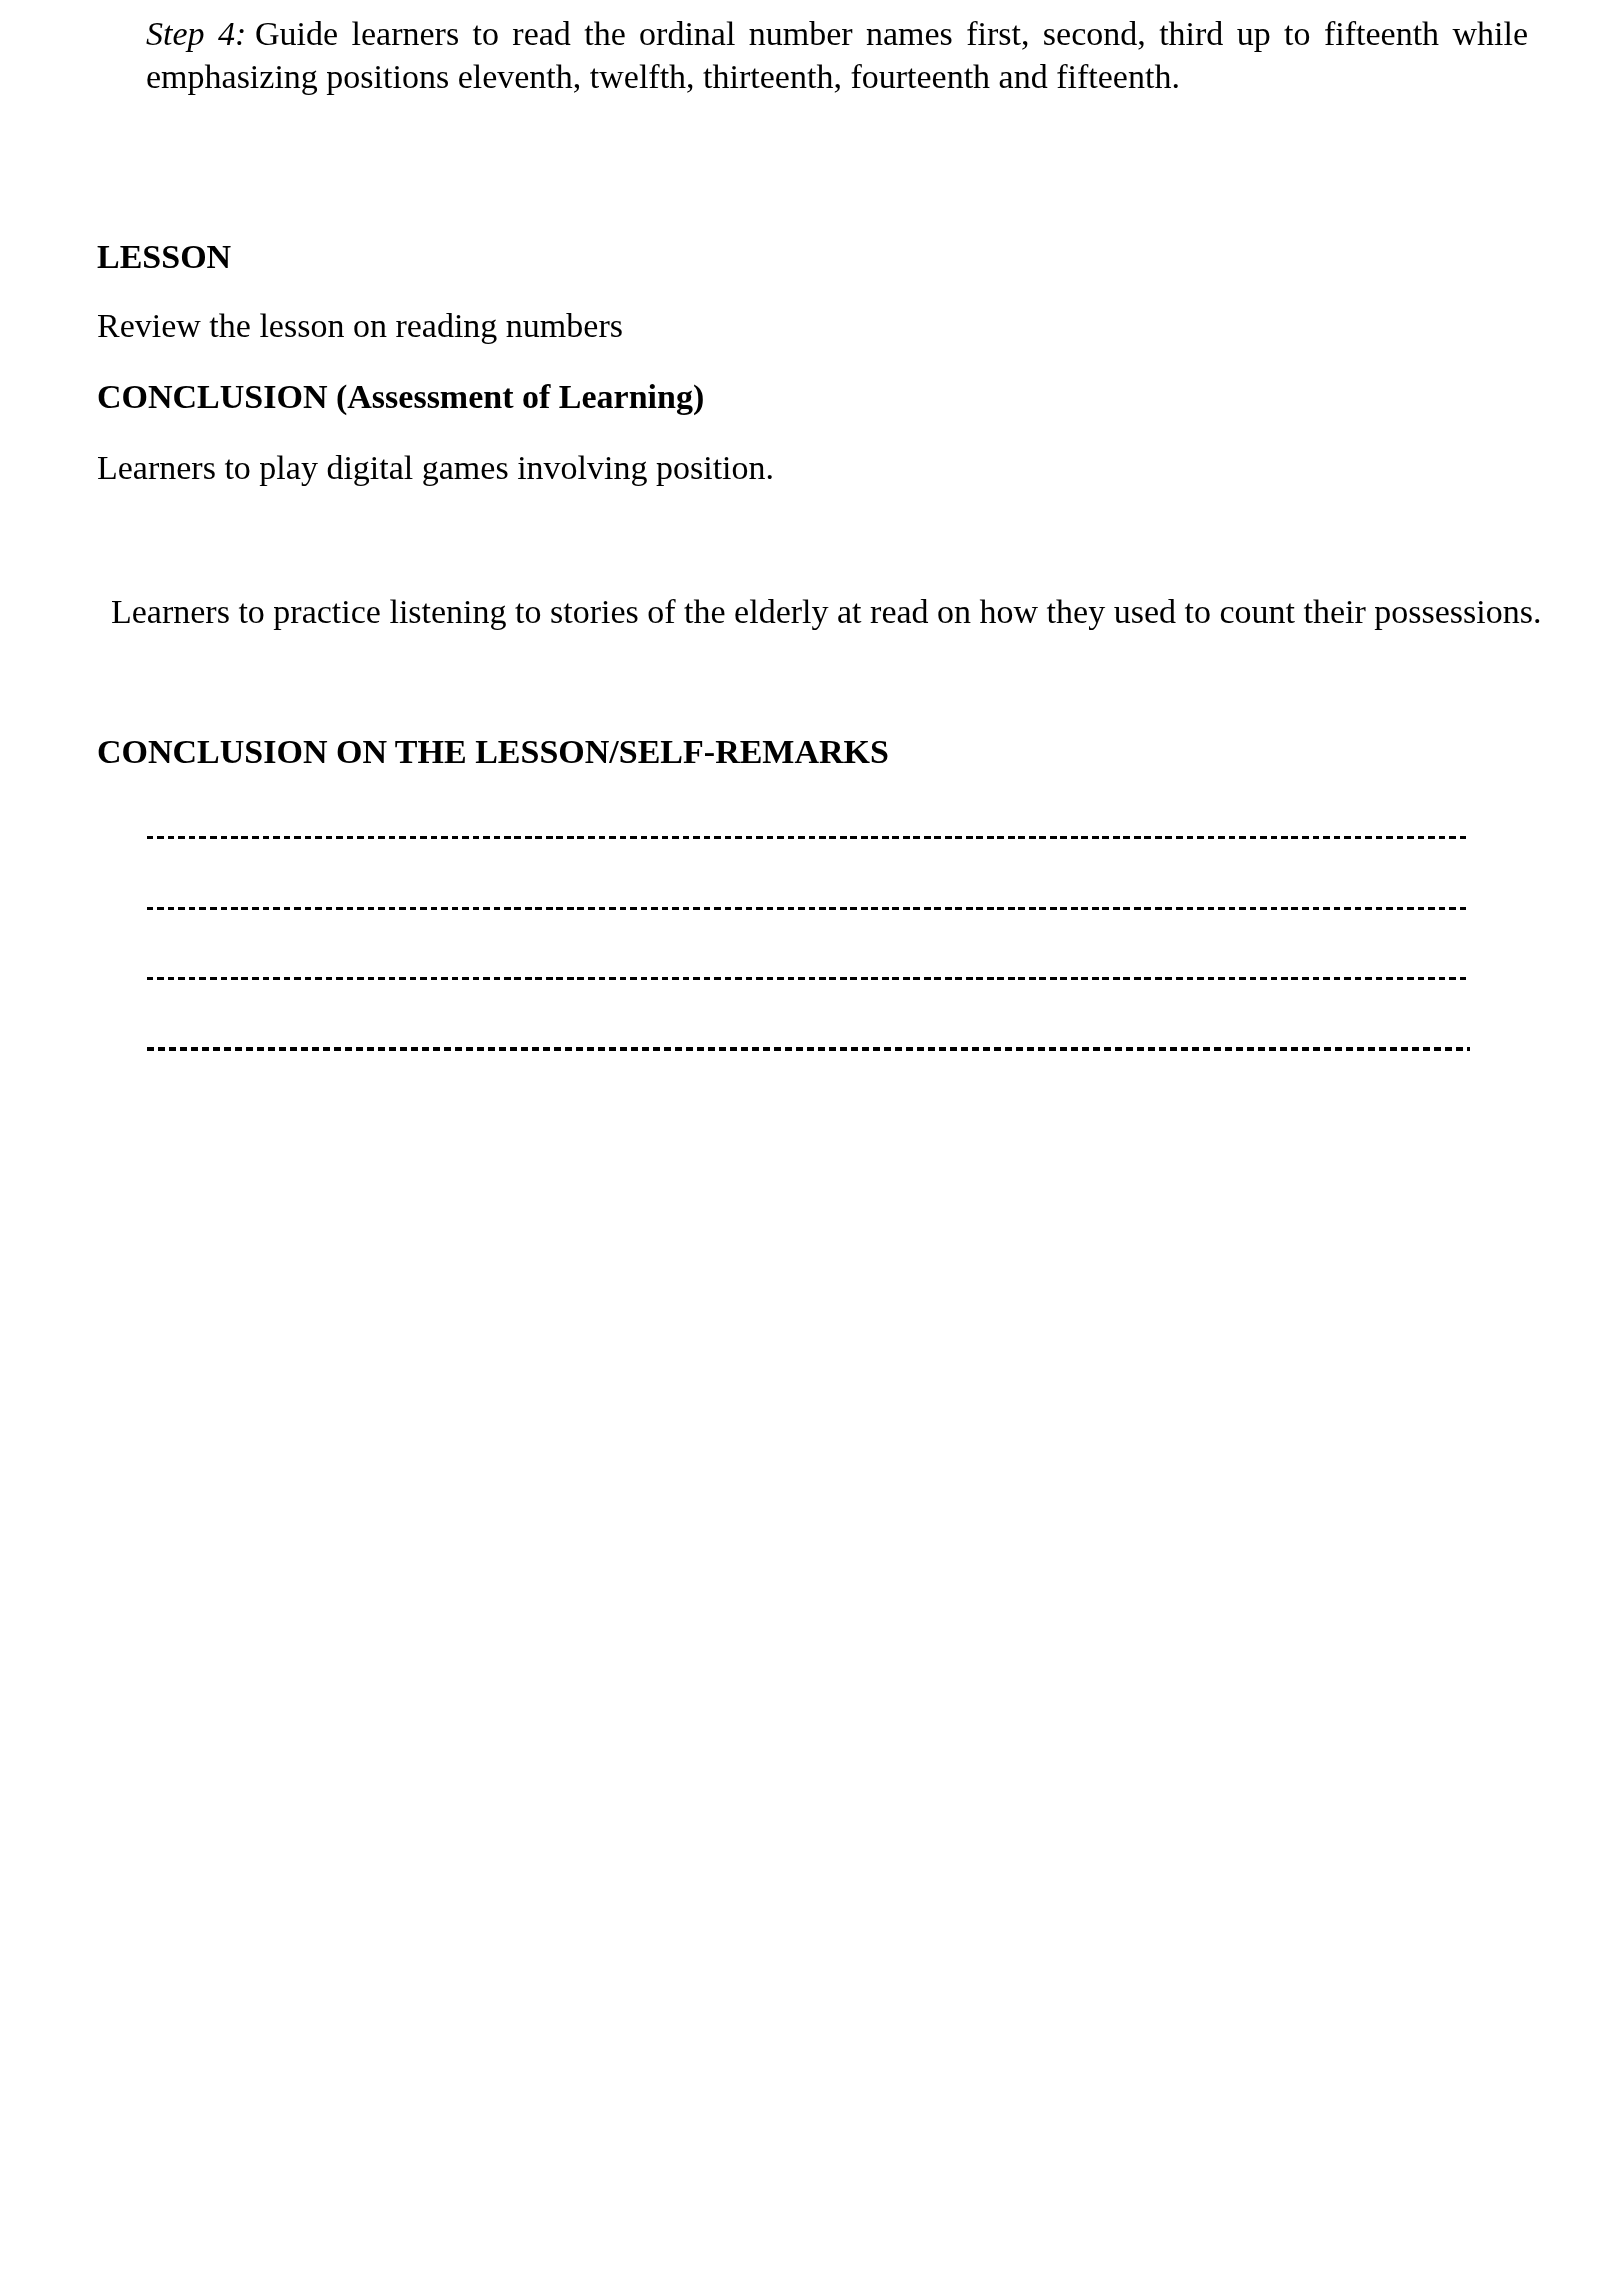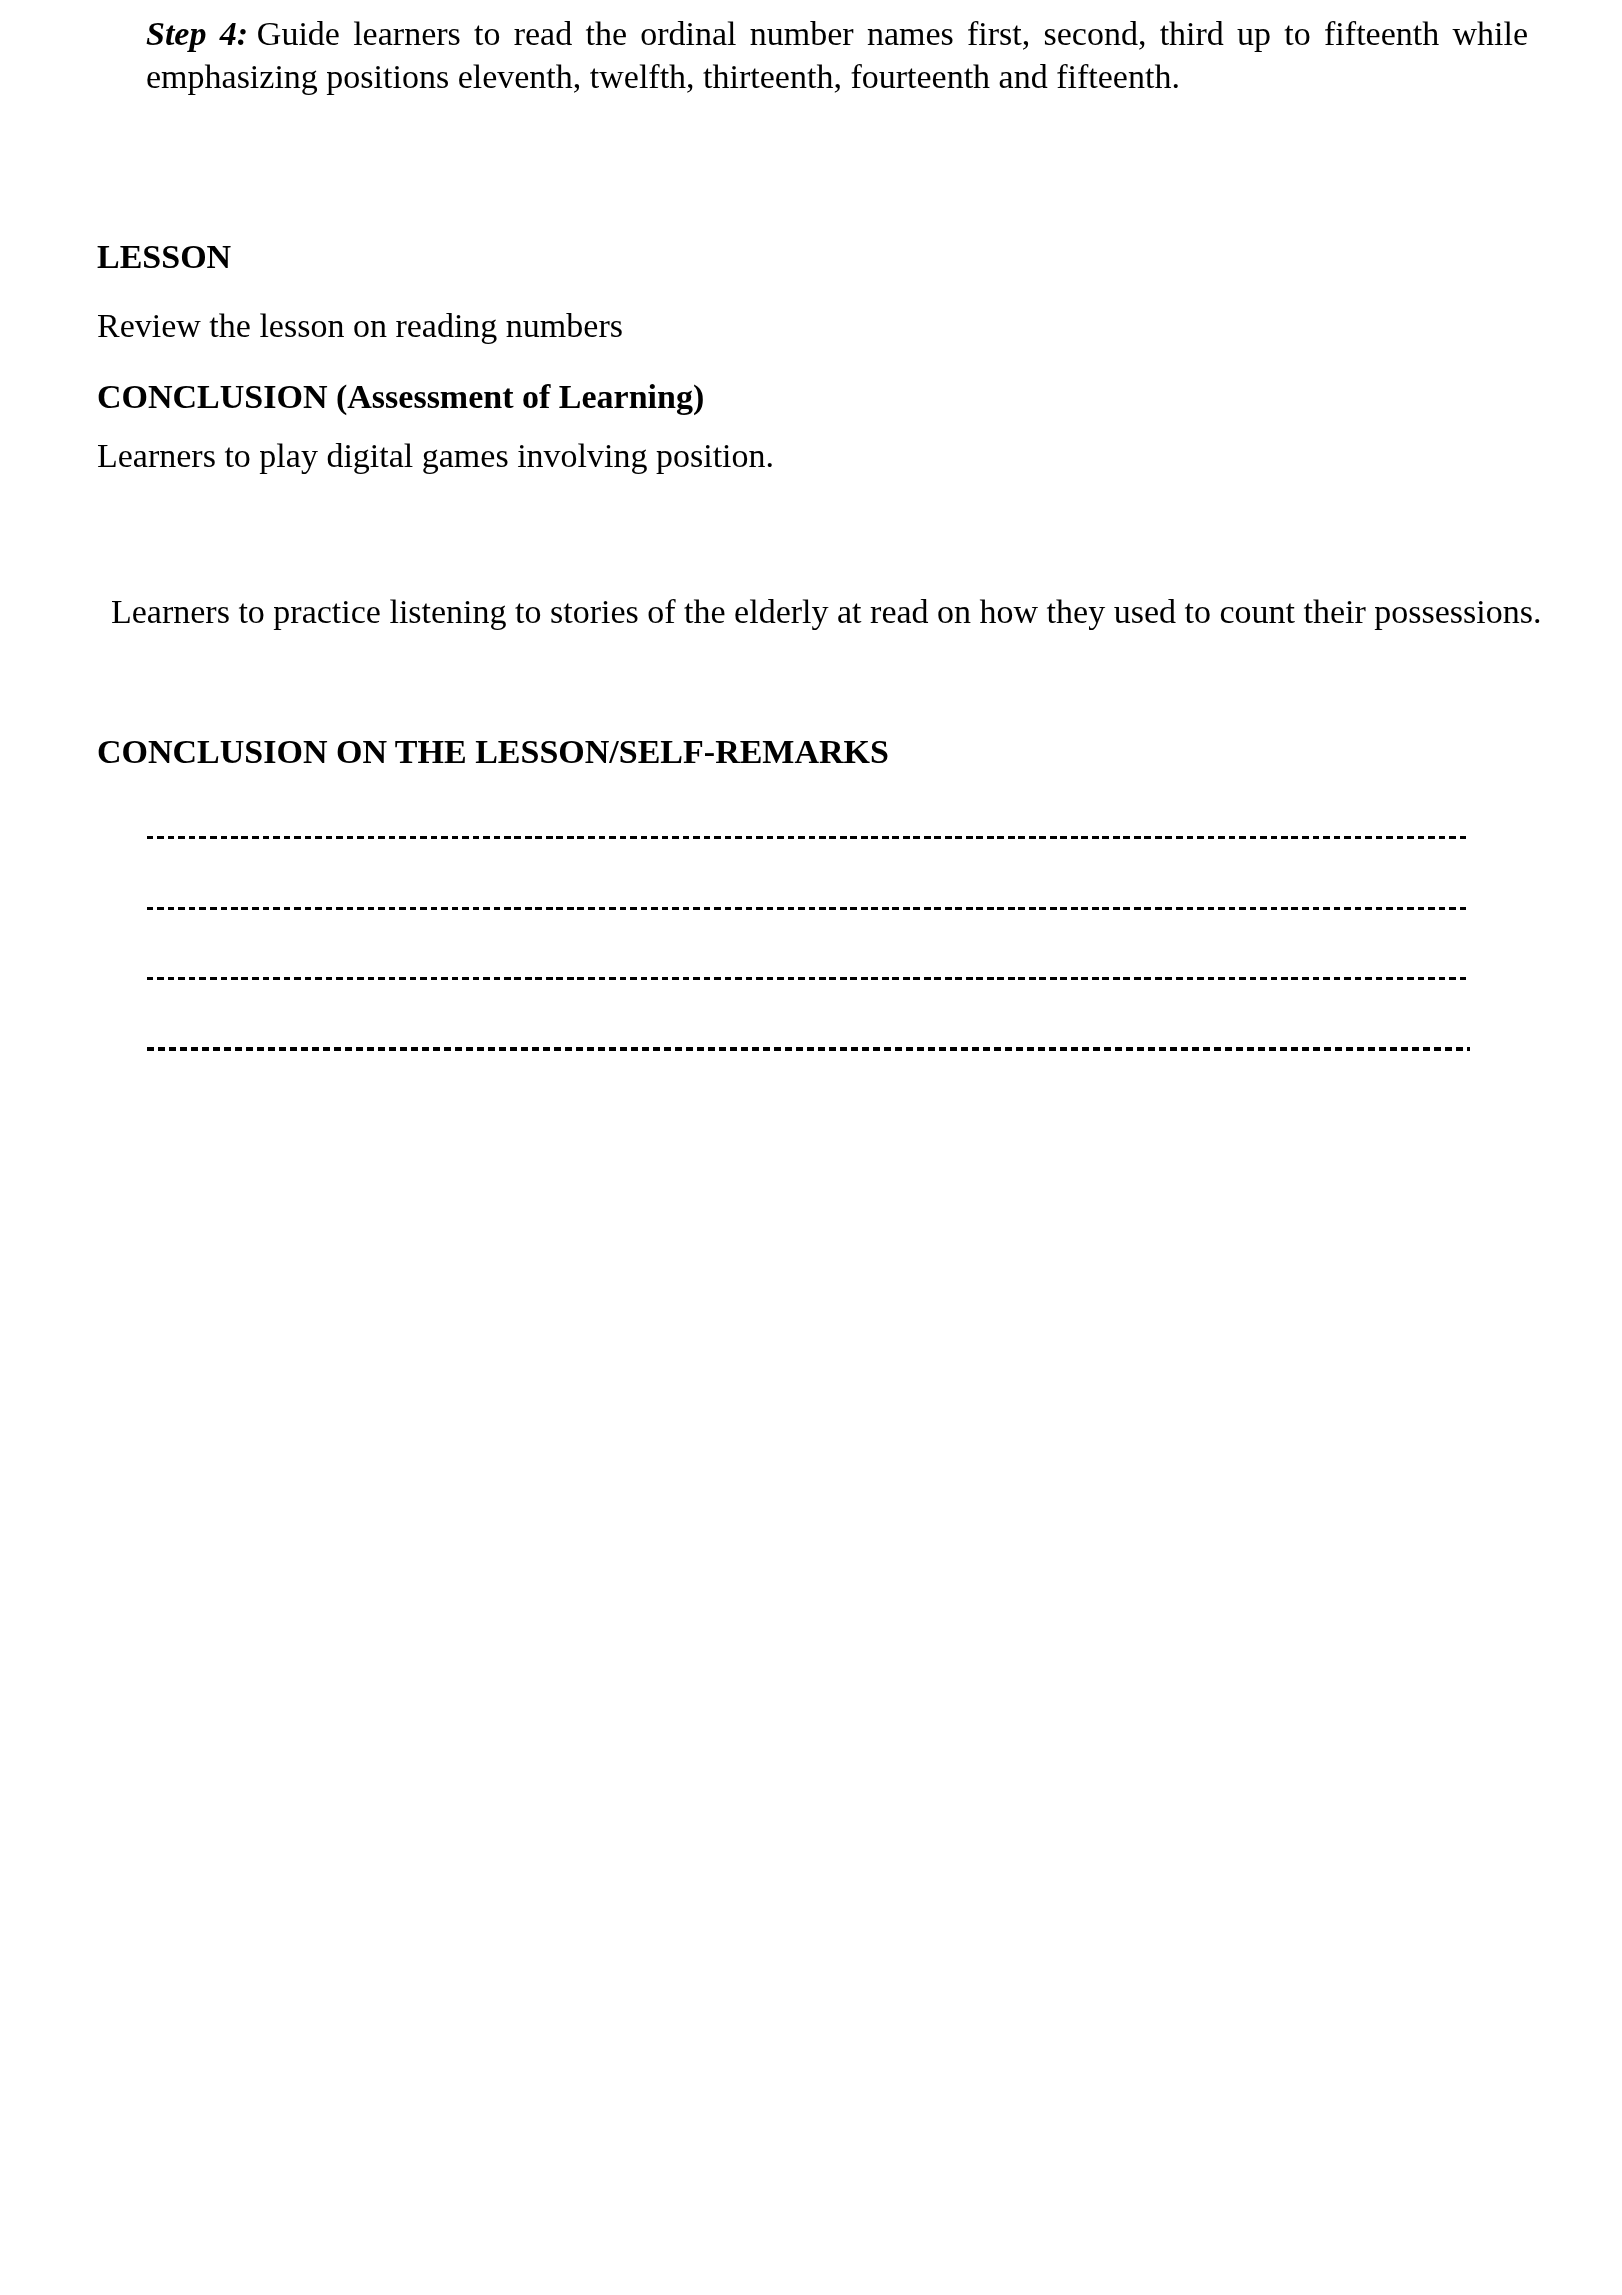--- a/index.html
+++ b/index.html
@@ -26,21 +26,21 @@
     font-size: 34px;
     line-height: 43px;
     white-space: normal;
   }
   .step {
     left: 146px;
     width: 1382px;
     text-align: justify;
   }
   .step-label {
-    font-weight: bold;
+    font-weight: normal;
     font-style: italic;
     margin-right: 0.26em;
   }
   .heading {
     left: 97px;
     font-weight: bold;
   }
   .body-line {
     left: 97px;
   }
@@ -72,21 +72,21 @@
     <span class="step-label">Step 4:</span><span>Guide learners to read the ordinal number names first, second, third up to fifteenth while emphasizing positions eleventh, twelfth, thirteenth, fourteenth and fifteenth.</span>
   </p>
 
 
   <h2 class="heading" style="top: 235px;">LESSON</h2>
 
   <p class="body-line" style="top: 304px;">Review the lesson on reading numbers</p>
 
   <h2 class="heading" style="top: 375px;">CONCLUSION (Assessment of Learning)</h2>
 
-  <p class="body-line" style="top: 434px;">Learners to play digital games involving position.</p>
+  <p class="body-line" style="top: 446px;">Learners to play digital games involving position.</p>
 
 
   <p class="body-line indent" style="top: 590px;">Learners to practice listening to stories of the elderly at read on how they used to count their possessions.</p>
 
   <h2 class="heading" style="top: 730px;">CONCLUSION ON THE LESSON/SELF-REMARKS</h2>
 
   <div class="rule" style="top: 836px;"></div>
   <div class="rule" style="top: 907px;"></div>
   <div class="rule" style="top: 977px;"></div>
   <div class="rule bold" style="top: 1047px;"></div>

